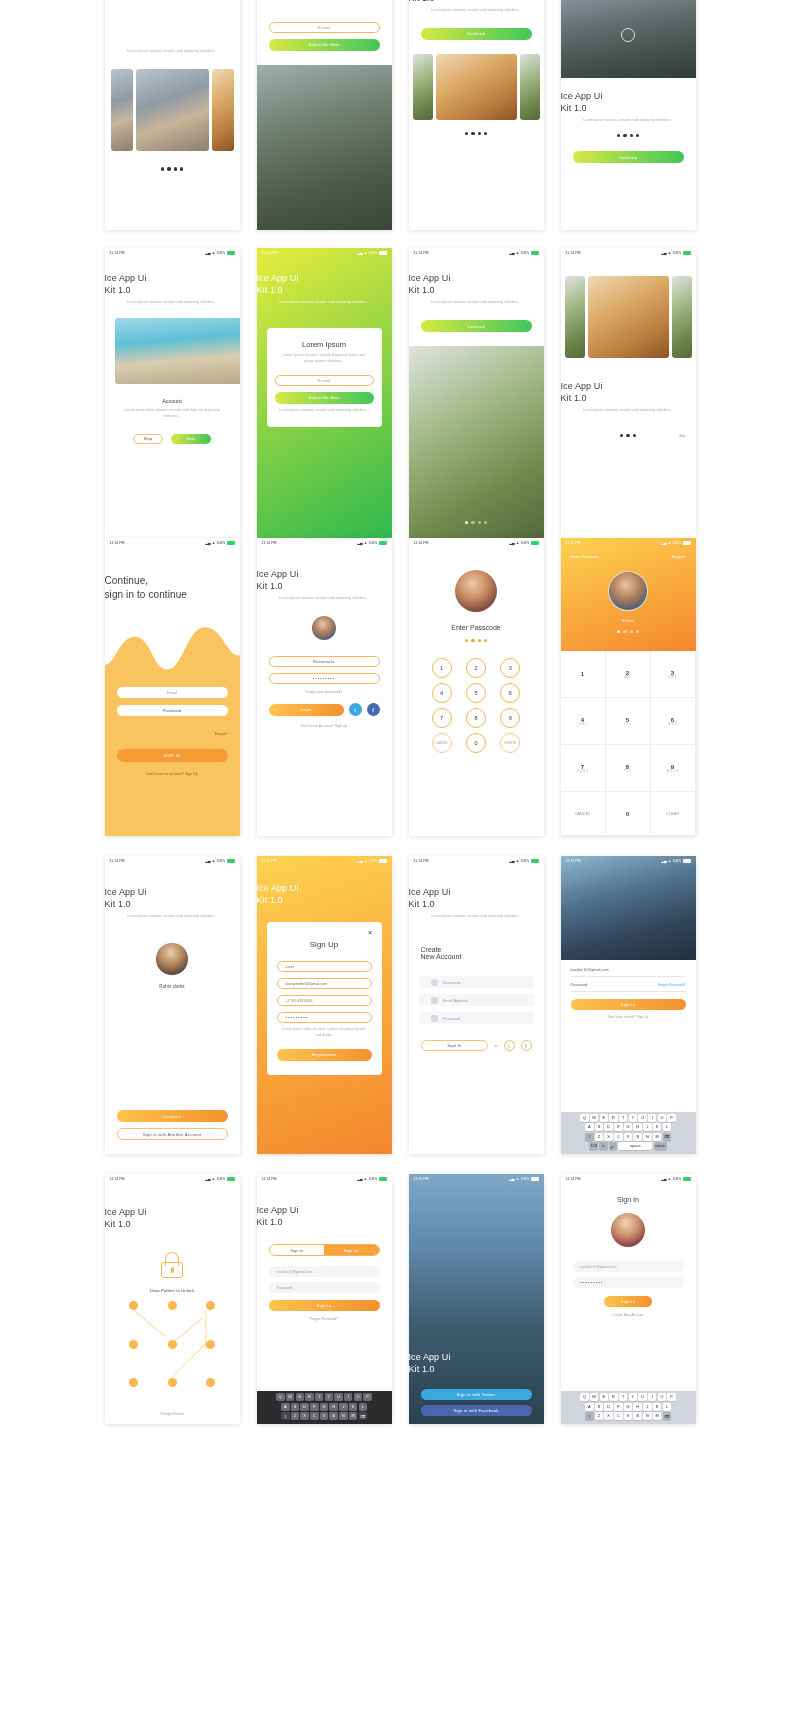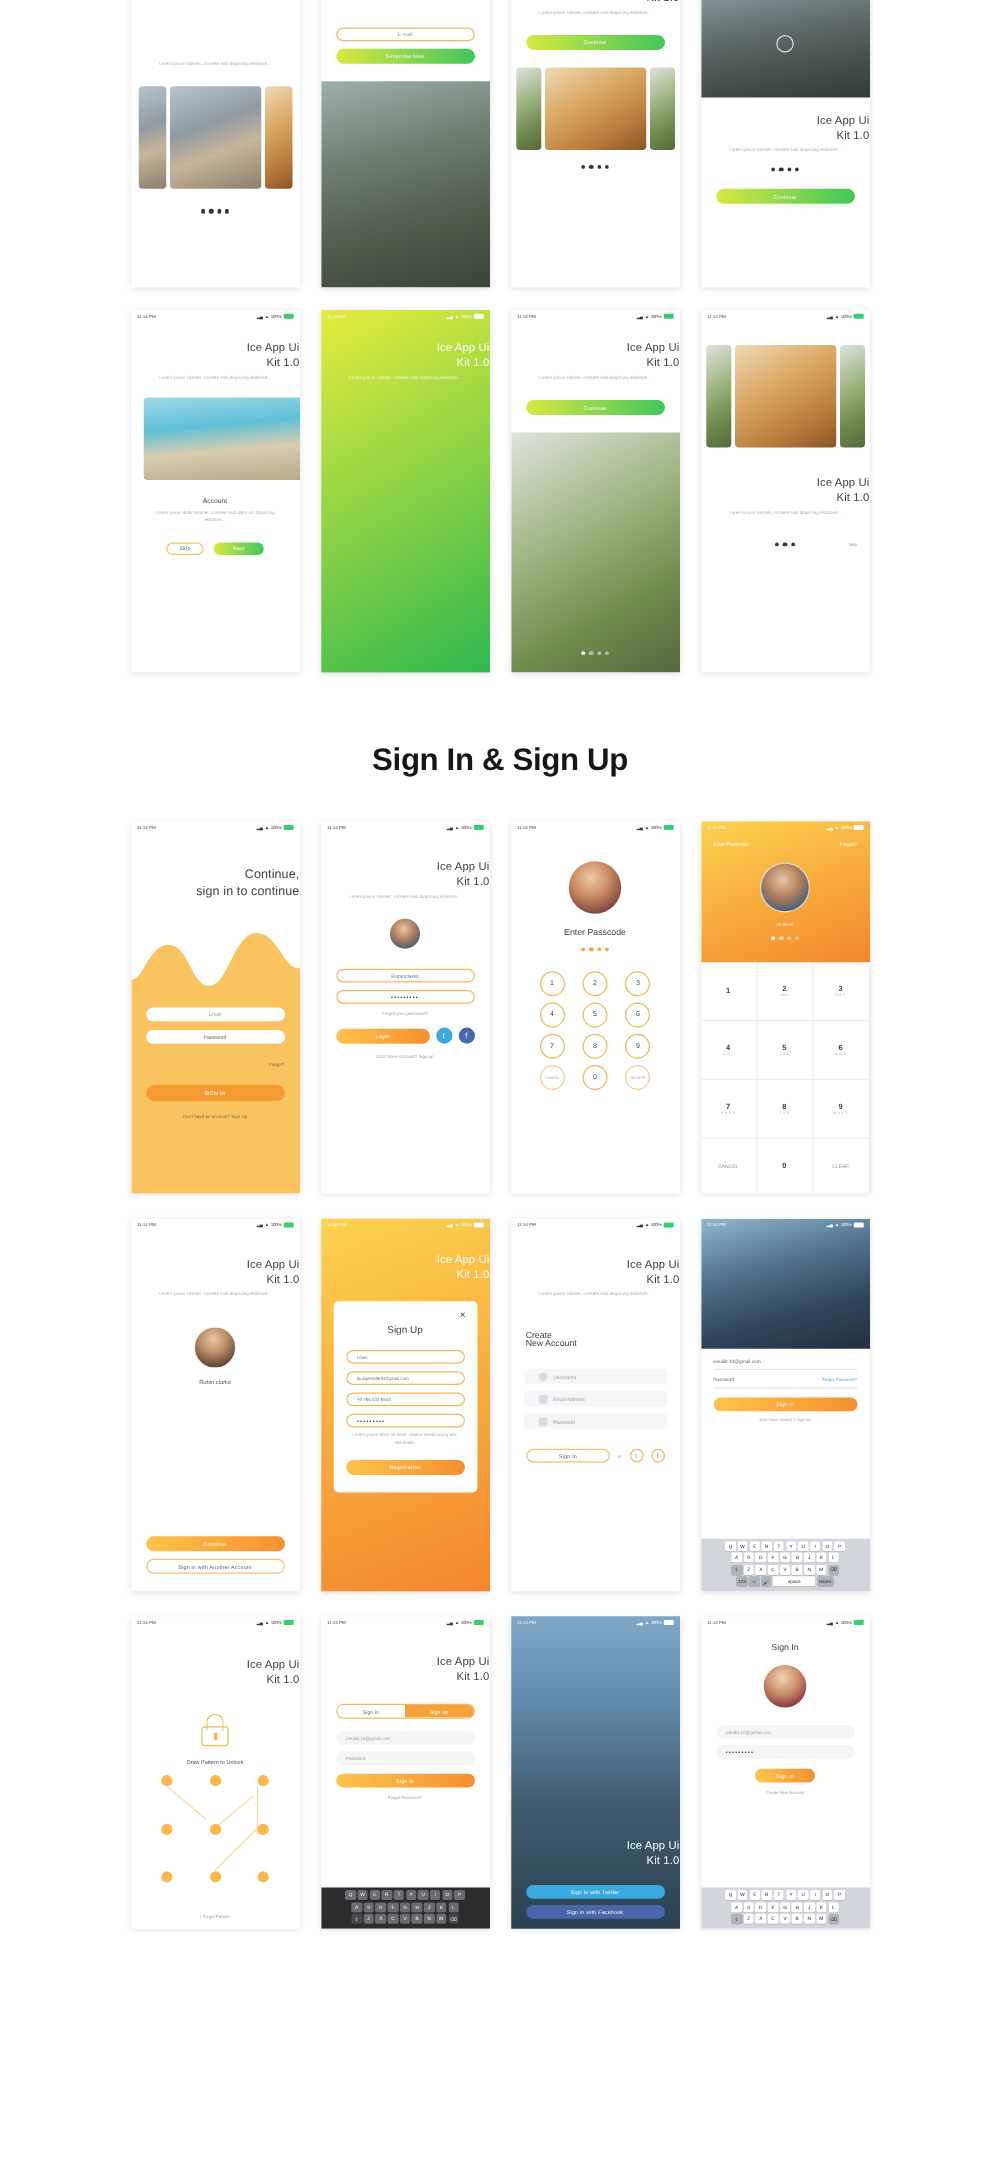--- a/index.html
+++ b/index.html
@@ -44,21 +44,21 @@
   .statusbar.light { color: #fff; }
   .sb-right { display: flex; align-items: center; gap: 1.5px; }
   .sb-ico { font-size: 3.6px; letter-spacing: -.2px; }
   .batt {
     width: 8px; height: 4px; border-radius: 1px;
     background: #35d06a; display: inline-block;
   }
   .batt.w { background: #fff; }
 
   
-  .t-title { font-size: 10px; font-weight: 400; text-align: right; line-height: 1.35; color: #3c3c46; letter-spacing: .1px;}
+  .t-title { font-size: 10px; font-weight: 400; text-align: left; line-height: 1.35; color: #3c3c46; letter-spacing: .1px;}
   .t-title.sm { font-size: 9px; }
   .t-lorem { font-size: 3.6px; text-align: center; color: #a9adb6; line-height: 1.6; margin-top: 4px; padding: 0 16px; }
   .t-white { color: #fff; }
   .t-white .t-lorem, .t-lorem.w { color: rgba(255,255,255,.82); }
 
   .dots { display: flex; justify-content: center; gap: 3px; margin: 6px 0; }
   .dot { width: 3.4px; height: 3.4px; border-radius: 50%; background: #2f3542; }
   .dot.o { background: #f8a13f; }
   .dot.w { background: rgba(255,255,255,.5); }
   .dot.w.on { background: #fff; }
@@ -283,20 +283,27 @@
         <span class="sb-right">
             <span class="sb-ico">▂▄</span>
             <span class="sb-ico">▲</span>
             <span class="sb-ico">100%</span>
             <span class="batt w"></span>
           </span>
       </div>
       <div class="t-title sm t-white" style="margin-top:14px;color:#fff">Ice App Ui</div>
       <div class="t-title sm" style="color:#fff">Kit 1.0</div>
       <div class="t-lorem w">Lorem ipsum sitamet, consete sadi diapscing elidolore...</div>
+      <div style="background:#fff;border-radius:4px;margin:22px 10px 0;padding:12px 8px 14px">
+        <div style="text-align:center;font-size:7.5px;color:#3c3c46">Lorem Ipsum</div>
+        <div class="t-lorem" style="padding:0 4px">Lorem ipsum sitamet, consete diapscing lorem.com ipsum sitamet elidolore...</div>
+        <div class="input bord" style="margin-top:10px">E-mail</div>
+        <div class="pill" style="margin-top:6px;background:linear-gradient(90deg,#d8e840,#41c65c)">Subscribe Now</div>
+        <div class="t-lorem" style="padding:0 4px">Lorem ipsum sitamet, consete sadi diapscing elidolore...</div>
+      </div>
     </div>
 
     <div class="phone" style="height:290px">
       <div class="statusbar">
         <span>11:14 PM</span>
         <span class="sb-right">
             <span class="sb-ico">▂▄</span>
             <span class="sb-ico">▲</span>
             <span class="sb-ico">100%</span>
             <span class="batt"></span>
@@ -340,21 +347,20 @@
         <div class="dots" style="margin:0">
           <span class="dot"></span>
           <span class="dot"></span>
           <span class="dot"></span>
         </div>
         <span class="link" style="position:absolute;right:10px;font-size:3.4px">Skip</span>
       </div>
     </div>
   </div>
 
-  <h2 class="section-title">Sign In &amp; Sign Up</h2>
 
   <div class="grid">
 
     <div class="phone" style="height:298px">
       <div class="statusbar">
         <span>11:14 PM</span>
         <span class="sb-right">
             <span class="sb-ico">▂▄</span>
             <span class="sb-ico">▲</span>
             <span class="sb-ico">100%</span>

